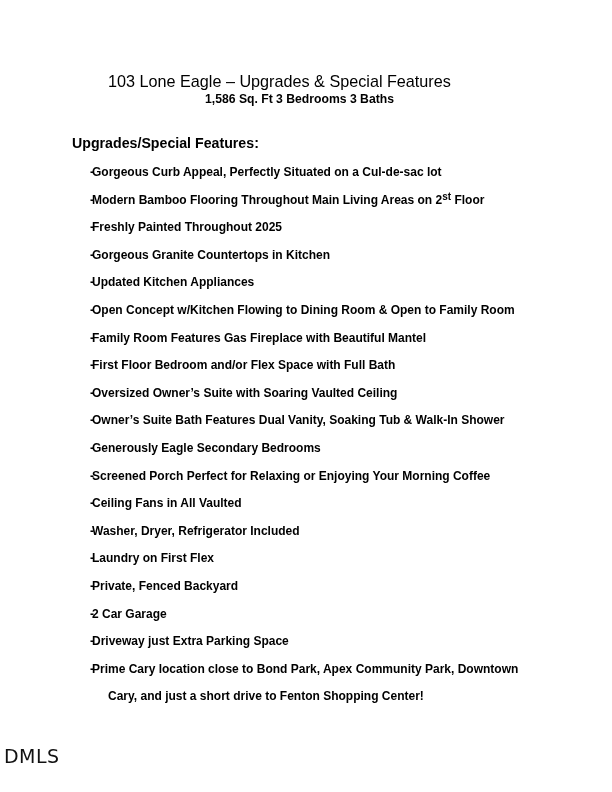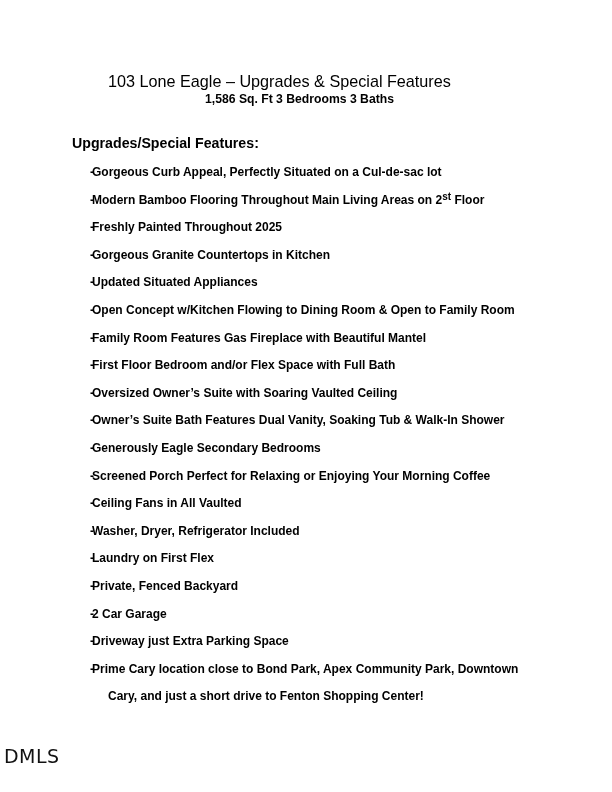--- a/index.html
+++ b/index.html
@@ -37,21 +37,21 @@
   <li class="item">
       <span class="dash">-</span>
       <span class="text">Freshly Painted Throughout 2025</span>
     </li>
   <li class="item">
       <span class="dash">-</span>
       <span class="text">Gorgeous Granite Countertops in Kitchen</span>
     </li>
   <li class="item">
       <span class="dash">-</span>
-      <span class="text">Updated Situated Appliances</span>
+      <span class="text">Updated Kitchen Appliances</span>
     </li>
   <li class="item">
       <span class="dash">-</span>
       <span class="text">Open Concept w/Kitchen Flowing to Dining Room &amp; Open to Family Room</span>
     </li>
   <li class="item">
       <span class="dash">-</span>
       <span class="text">Family Room Features Gas Fireplace with Beautiful Mantel</span>
     </li>
   <li class="item">

